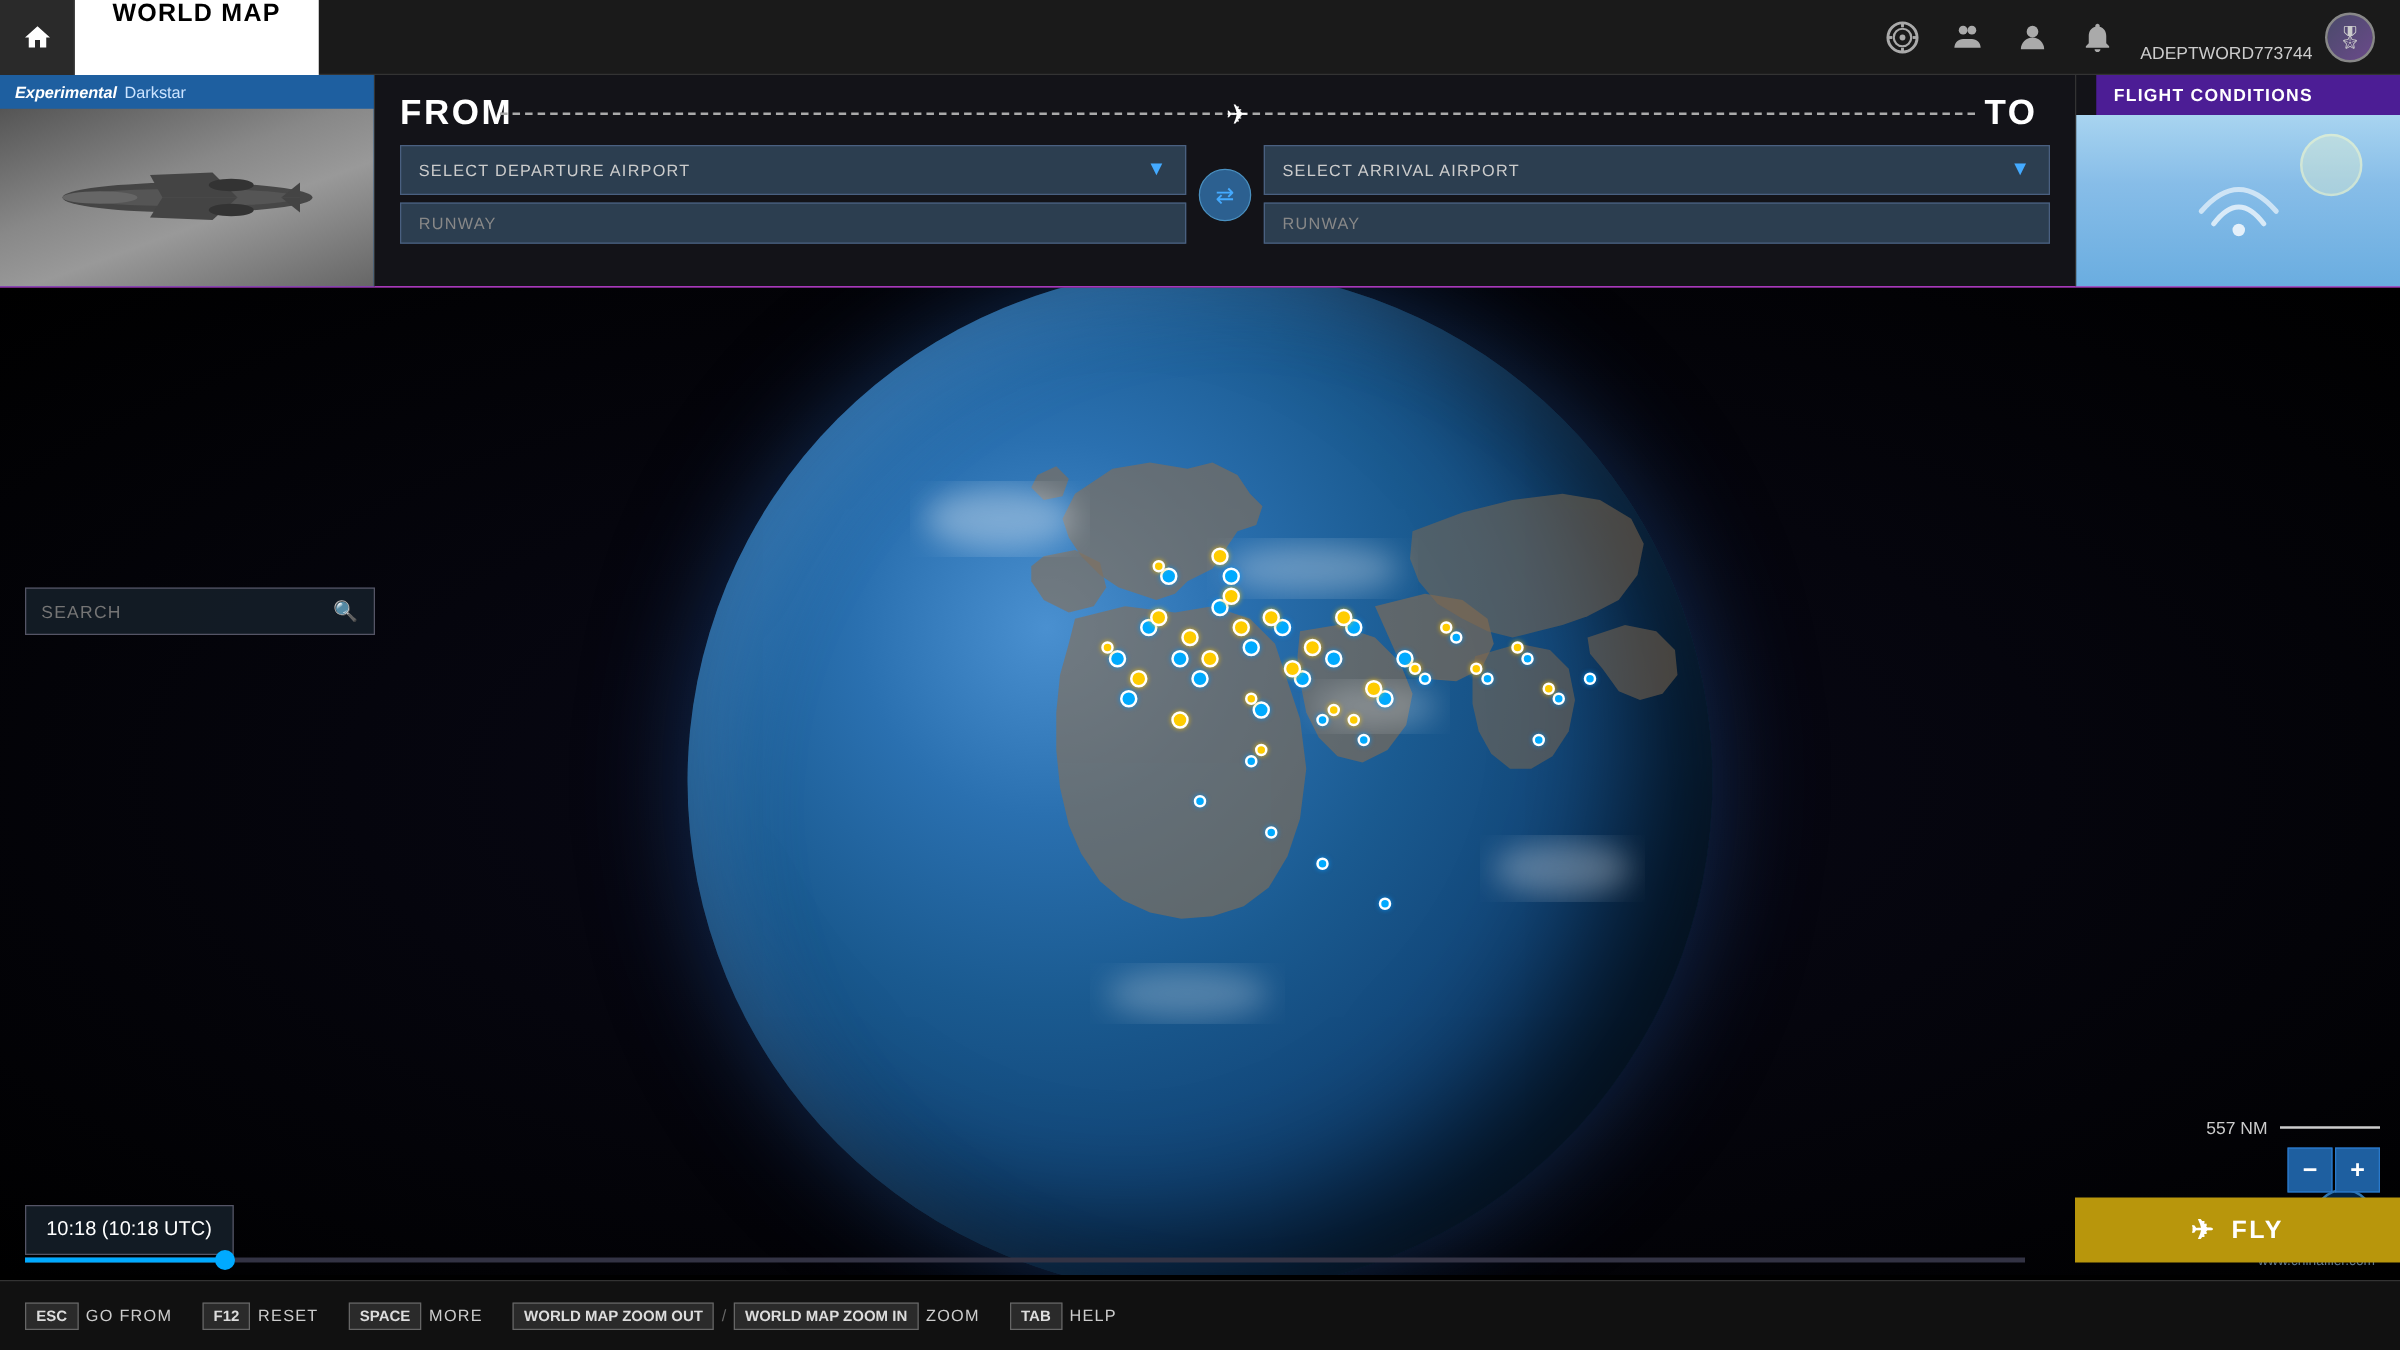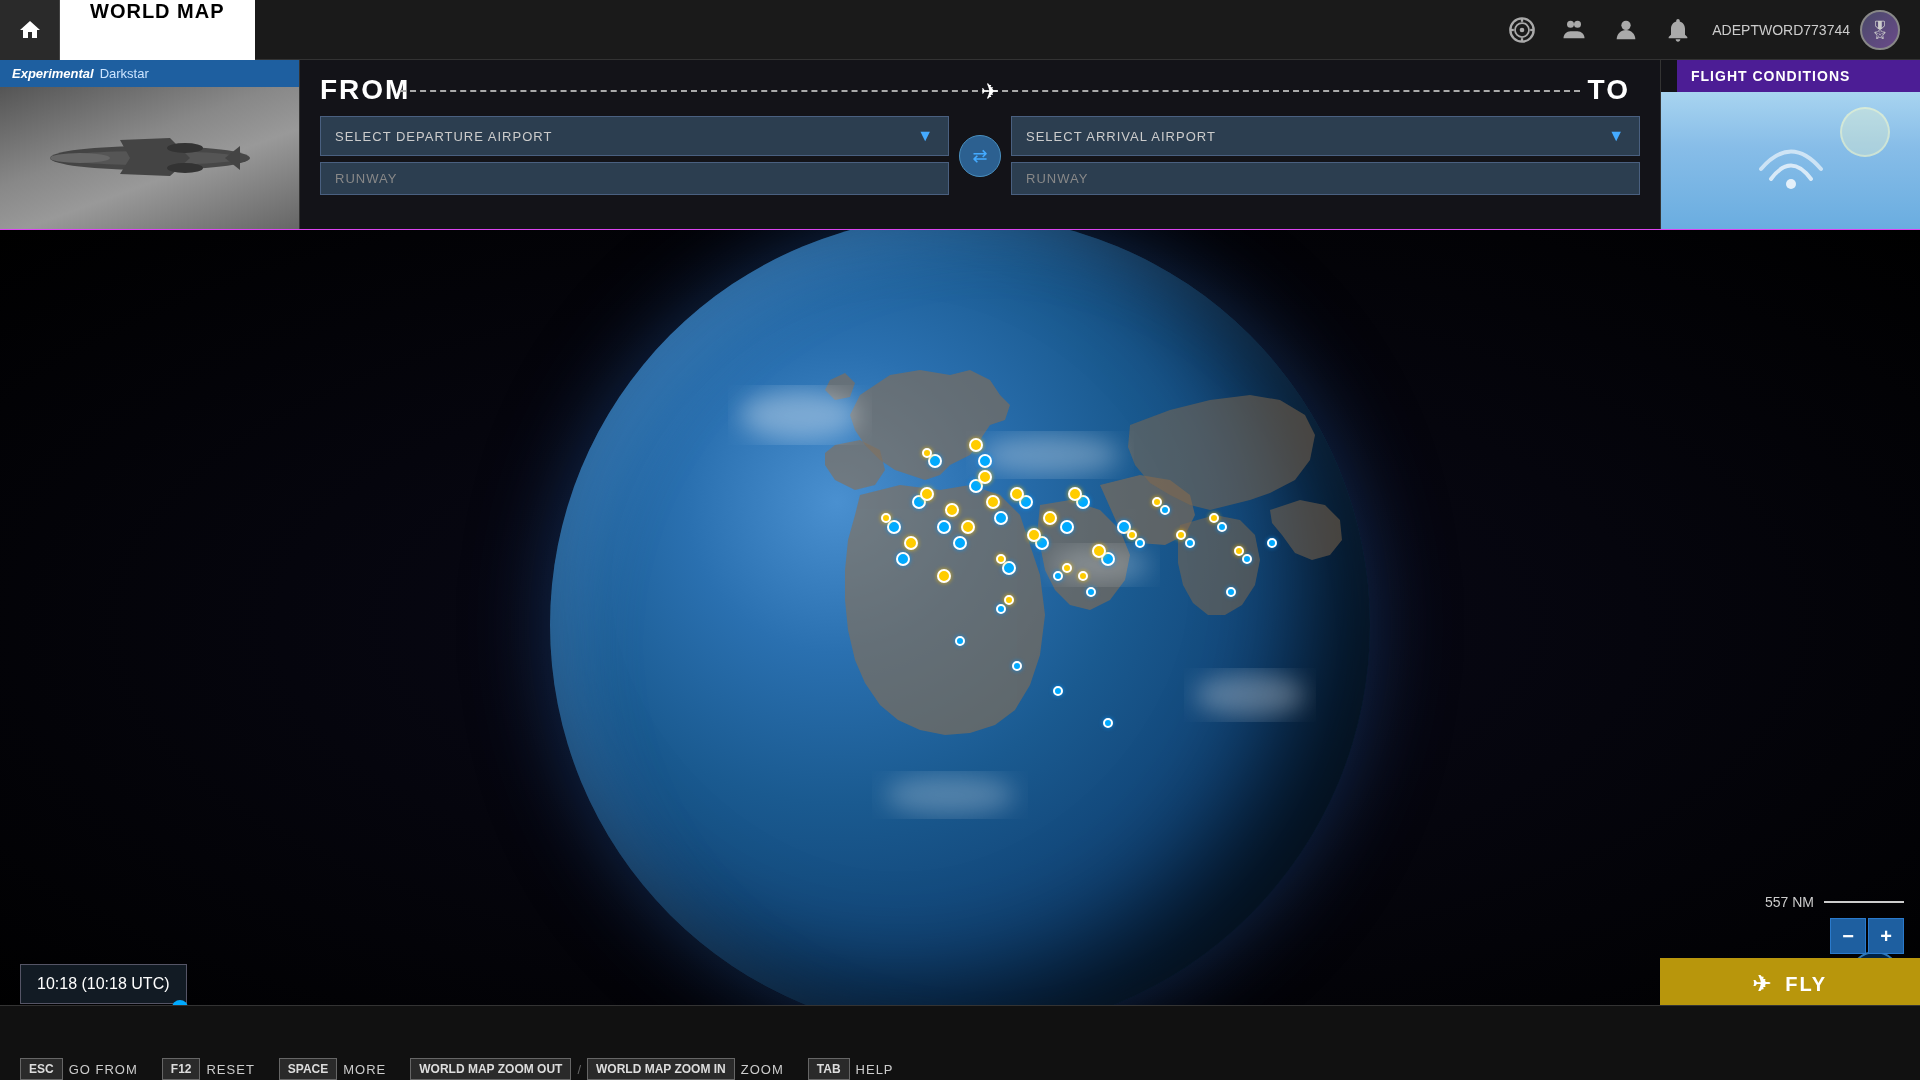--- a/index.html
+++ b/index.html
@@ -54,21 +54,21 @@
     .topbar-icon {
       width: 36px;
       height: 36px;
       display: flex;
       align-items: center;
       justify-content: center;
       cursor: pointer;
     }
     #username-area {
       display: flex;
-      align-items: center;
+      align-items: flex-end;
       gap: 10px;
       color: #ccc;
       font-size: 14px;
     }
     #avatar-circle {
       width: 40px;
       height: 40px;
       border-radius: 50%;
       background: linear-gradient(135deg, #4a4a6a, #6a4a8a);
       border: 2px solid #888;
@@ -467,25 +467,25 @@
     #fly-plane-icon {
       font-size: 22px;
     }
 
     
     #bottom-bar {
       position: absolute;
       bottom: 0;
       left: 0;
       right: 0;
-      height: 75px;
+      height: 56px;
       background: #111;
       border-top: 1px solid #333;
       display: flex;
-      align-items: flex-end;
+      align-items: center;
       padding: 0 20px;
       gap: 24px;
       z-index: 100;
     }
     .key-combo {
       display: flex;
       align-items: center;
       gap: 6px;
     }
     .key-badge {
@@ -762,20 +762,26 @@
         <div class="airport-marker marker-gold marker-small" style="left: 65%; top: 44%;"></div>
         <div class="airport-marker marker-gold marker-small" style="left: 71%; top: 39%;"></div>
         <div class="airport-marker marker-gold marker-small" style="left: 74%; top: 35%;"></div>
         <div class="airport-marker marker-gold marker-small" style="left: 77%; top: 39%;"></div>
         <div class="airport-marker marker-gold marker-small" style="left: 81%; top: 37%;"></div>
         <div class="airport-marker marker-gold marker-small" style="left: 84%; top: 41%;"></div>
         <div class="airport-marker marker-gold marker-small" style="left: 56%; top: 47%;"></div>
       </div>
   </div>
 
+  <div id="search-area">
+    <div id="search-box">
+      <input type="text" id="search-input" placeholder="SEARCH" style="">
+      <span id="search-icon-btn">🔍</span>
+    </div>
+  </div>
 
 </div>
 
 <div id="time-slider-area">
   <div id="time-display">
     <span>10:18 (10:18 UTC)</span>
   </div>
   <div id="slider-track">
     <div id="slider-fill"></div>
     <div id="slider-thumb"></div>

